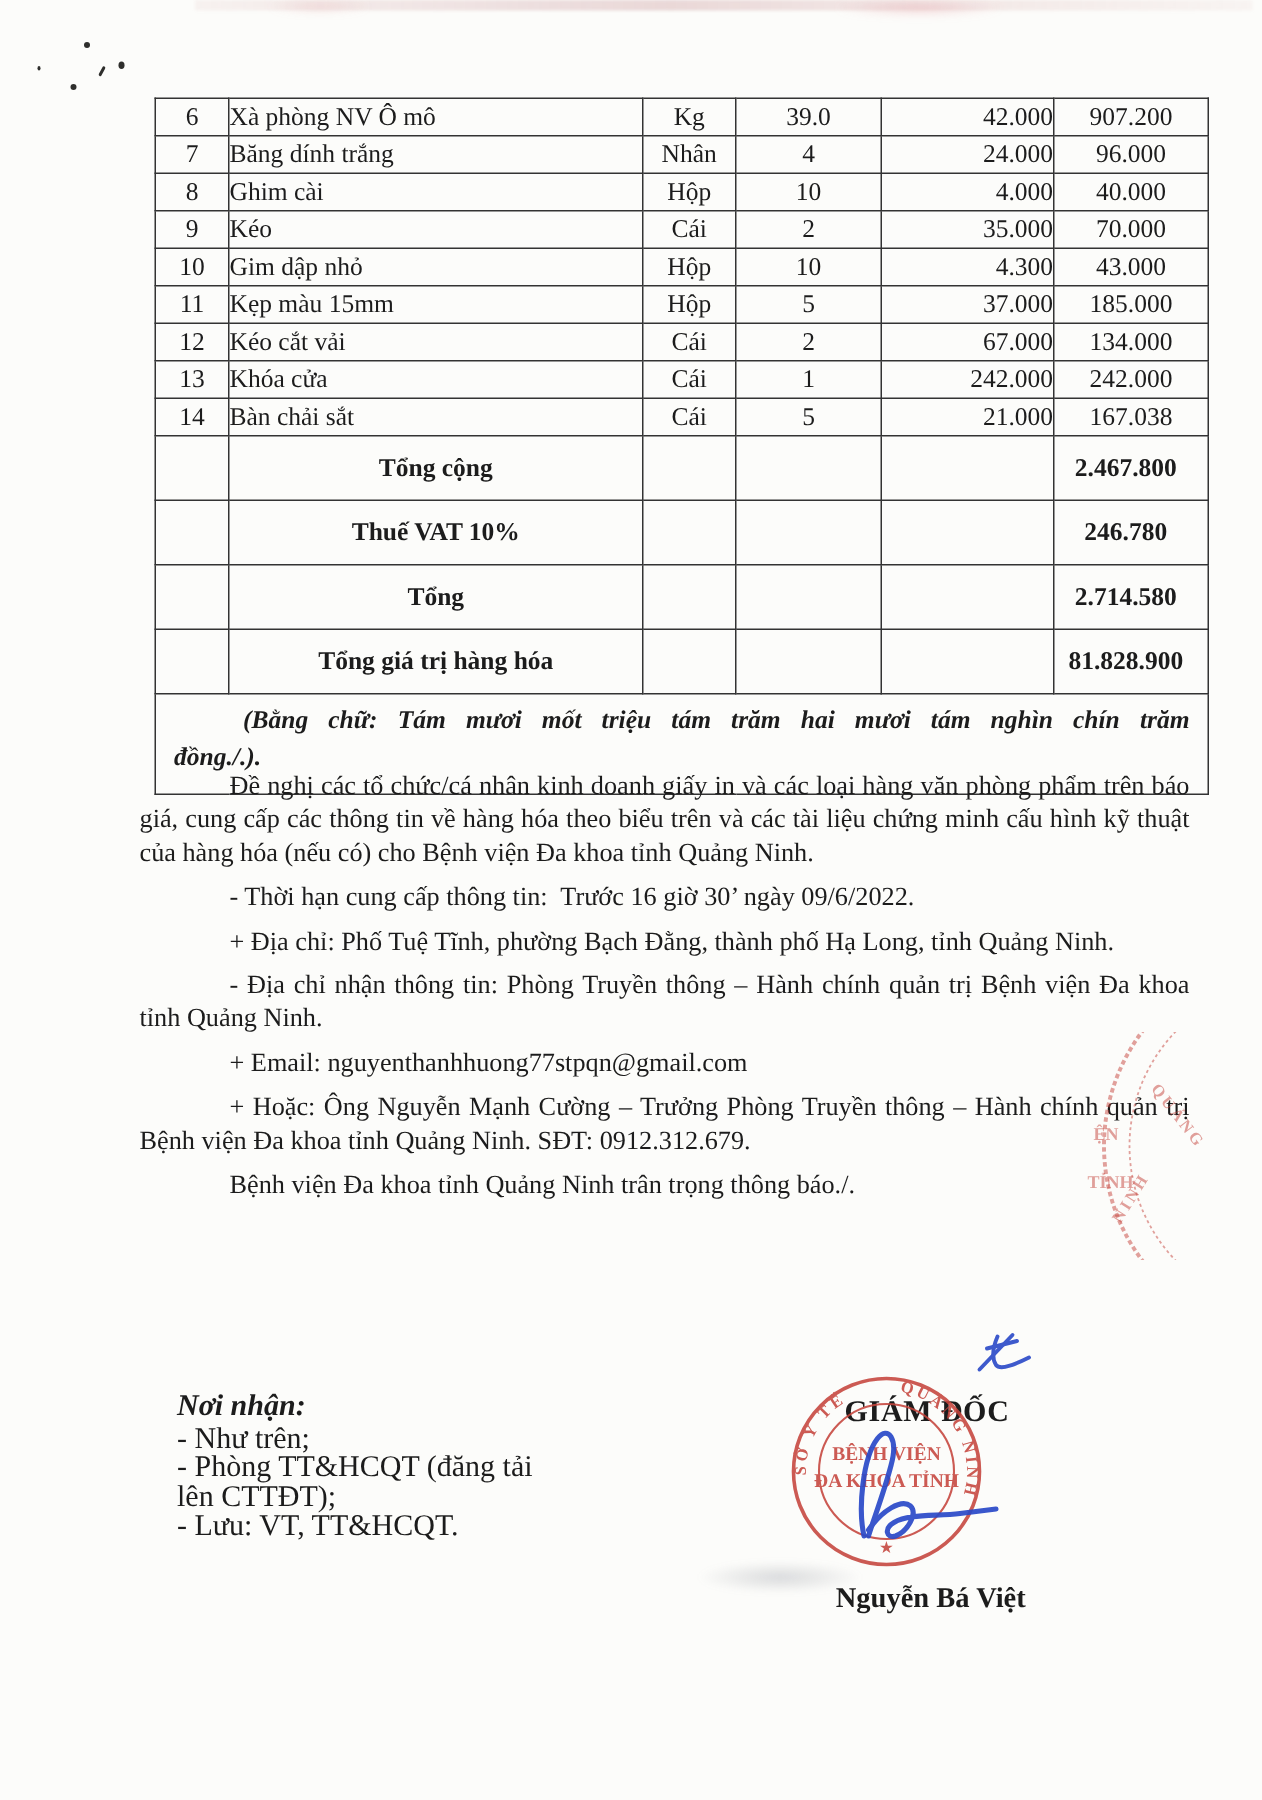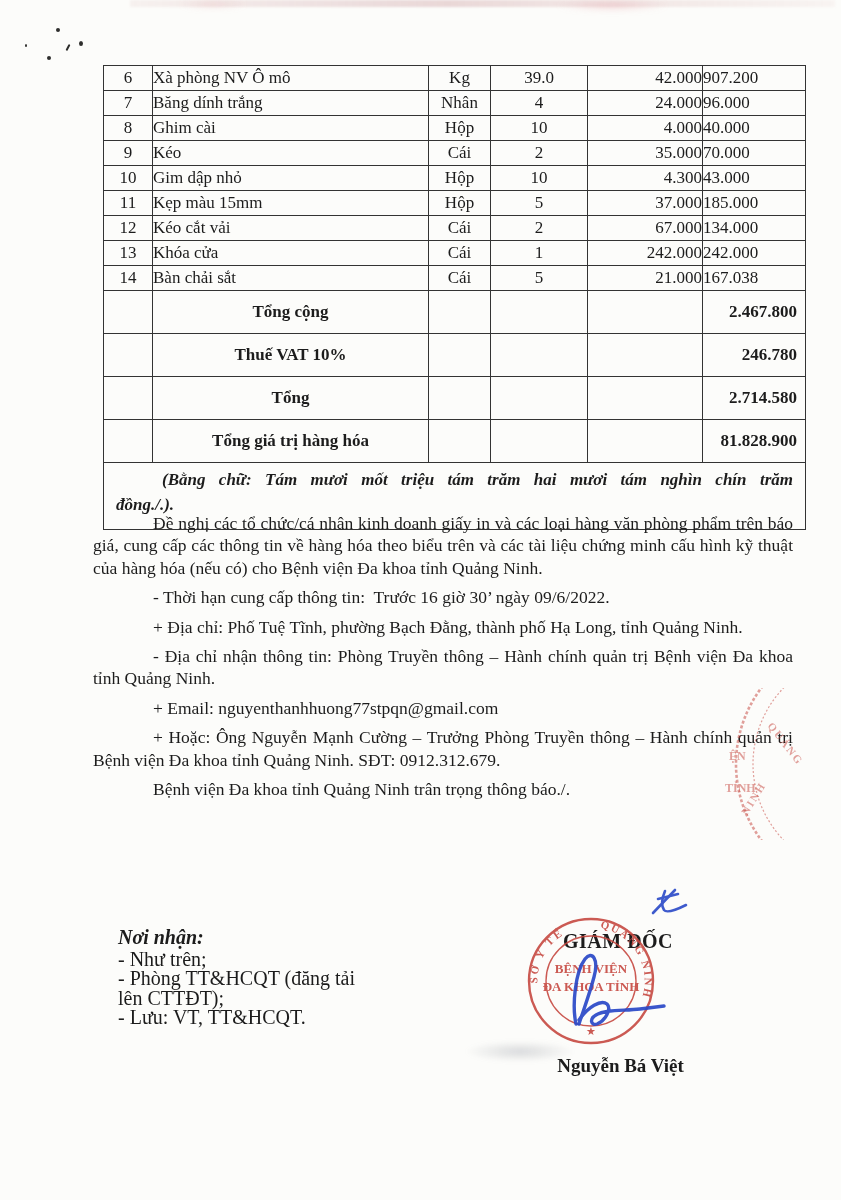--- a/index.html
+++ b/index.html
@@ -20,24 +20,24 @@
 
   
   table.quote{position:absolute;left:103px;top:65px;width:702px;border-collapse:collapse;table-layout:fixed;}
   table.quote td{border:1.4px solid #333;font-size:17px;overflow:hidden;}
   tr.item td{height:24px;padding:0;}
   .c-stt{text-align:center;}
   .c-name{padding-left:8px;}
   .c-unit{text-align:center;}
   .c-qty{text-align:center;}
   .c-price{text-align:right;padding-right:11px;}
-  .c-total{text-align:left;padding-right:8px;}
+  .c-total{text-align:center;padding-right:8px;}
   tr.sum td{height:40px;}
   .sum-label{font-weight:bold;text-align:center;font-size:18px;}
-  .sum-amount{font-weight:bold;text-align:right;padding-right:8px;font-size:17.5px;}
+  .sum-amount{font-weight:bold;text-align:center;padding-right:8px;font-size:17.5px;}
   td.words{height:58px;vertical-align:top;font-weight:bold;font-style:italic;font-size:18px;
     text-align:justify;text-indent:46px;padding:4px 12px 4px 12px;word-spacing:5px;line-height:25px;}
 
   
   .body-text{position:absolute;left:93px;top:512px;width:700px;}
   .body-text p{margin:0 0 7px 0;text-align:justify;text-indent:60px;font-size:17.5px;line-height:22.4px;}
 
   
   .recipients{position:absolute;left:118px;top:928px;width:240px;font-size:20px;line-height:19.5px;}
   .recipients .title{font-weight:bold;font-style:italic;margin-bottom:2px;}

